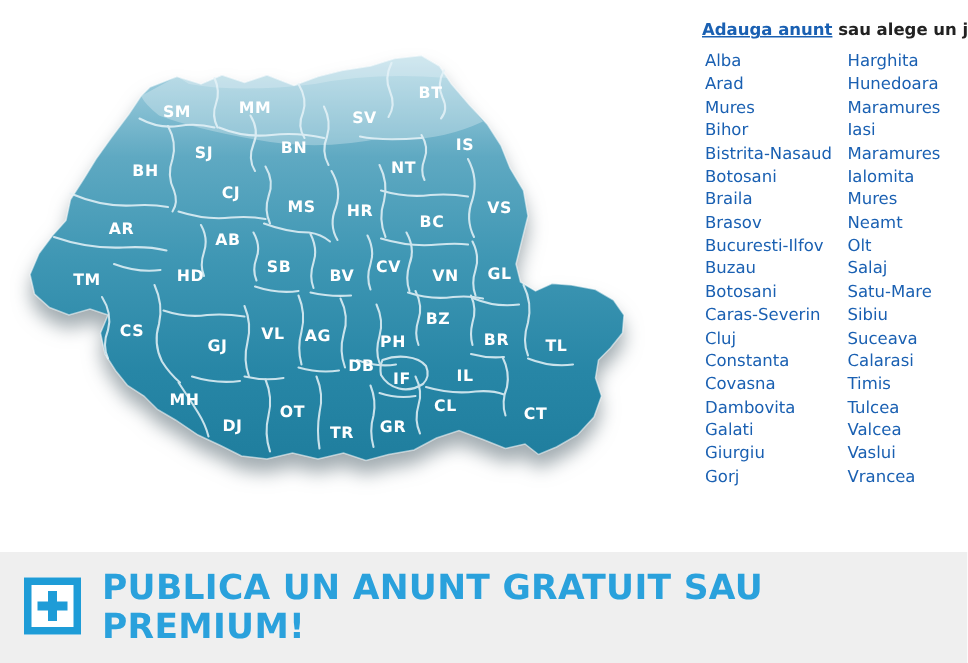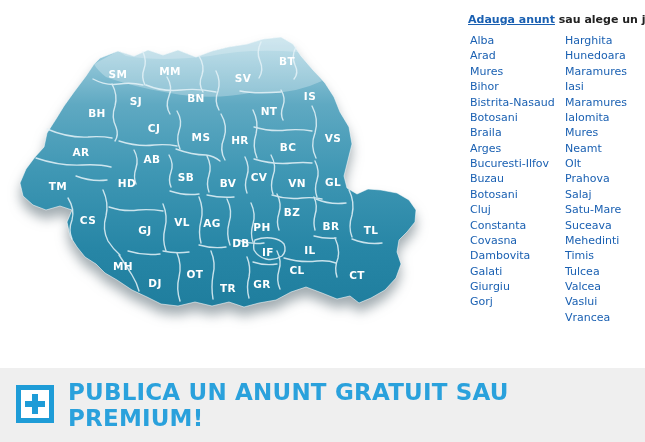--- a/index.html
+++ b/index.html
@@ -187,47 +187,48 @@
       <a href="#" class="header-link">Adauga anunt</a><span> sau alege un judet:</span>
     </div>
     <div class="col col1">
         <a href="#" class="county-link">Alba</a>
         <a href="#" class="county-link">Arad</a>
         <a href="#" class="county-link">Mures</a>
         <a href="#" class="county-link">Bihor</a>
         <a href="#" class="county-link">Bistrita-Nasaud</a>
         <a href="#" class="county-link">Botosani</a>
         <a href="#" class="county-link">Braila</a>
-        <a href="#" class="county-link">Arges</a>
+        <a href="#" class="county-link">Brasov</a>
         <a href="#" class="county-link">Bucuresti-Ilfov</a>
         <a href="#" class="county-link">Buzau</a>
         <a href="#" class="county-link">Botosani</a>
+        <a href="#" class="county-link">Caras-Severin</a>
         <a href="#" class="county-link">Cluj</a>
         <a href="#" class="county-link">Constanta</a>
         <a href="#" class="county-link">Covasna</a>
         <a href="#" class="county-link">Dambovita</a>
         <a href="#" class="county-link">Galati</a>
         <a href="#" class="county-link">Giurgiu</a>
         <a href="#" class="county-link">Gorj</a>
       </div>
     <div class="col col2">
         <a href="#" class="county-link">Harghita</a>
         <a href="#" class="county-link">Hunedoara</a>
         <a href="#" class="county-link">Maramures</a>
         <a href="#" class="county-link">Iasi</a>
         <a href="#" class="county-link">Maramures</a>
         <a href="#" class="county-link">Ialomita</a>
         <a href="#" class="county-link">Mures</a>
         <a href="#" class="county-link">Neamt</a>
         <a href="#" class="county-link">Olt</a>
-        <a href="#" class="county-link">Prahova</a>
         <a href="#" class="county-link">Salaj</a>
         <a href="#" class="county-link">Satu-Mare</a>
+        <a href="#" class="county-link">Sibiu</a>
         <a href="#" class="county-link">Suceava</a>
-        <a href="#" class="county-link">Mehedinti</a>
+        <a href="#" class="county-link">Calarasi</a>
         <a href="#" class="county-link">Timis</a>
         <a href="#" class="county-link">Tulcea</a>
         <a href="#" class="county-link">Valcea</a>
         <a href="#" class="county-link">Vaslui</a>
         <a href="#" class="county-link">Vrancea</a>
       </div>
   </div>
 
   <div class="banner">
     <div class="plus-box">

